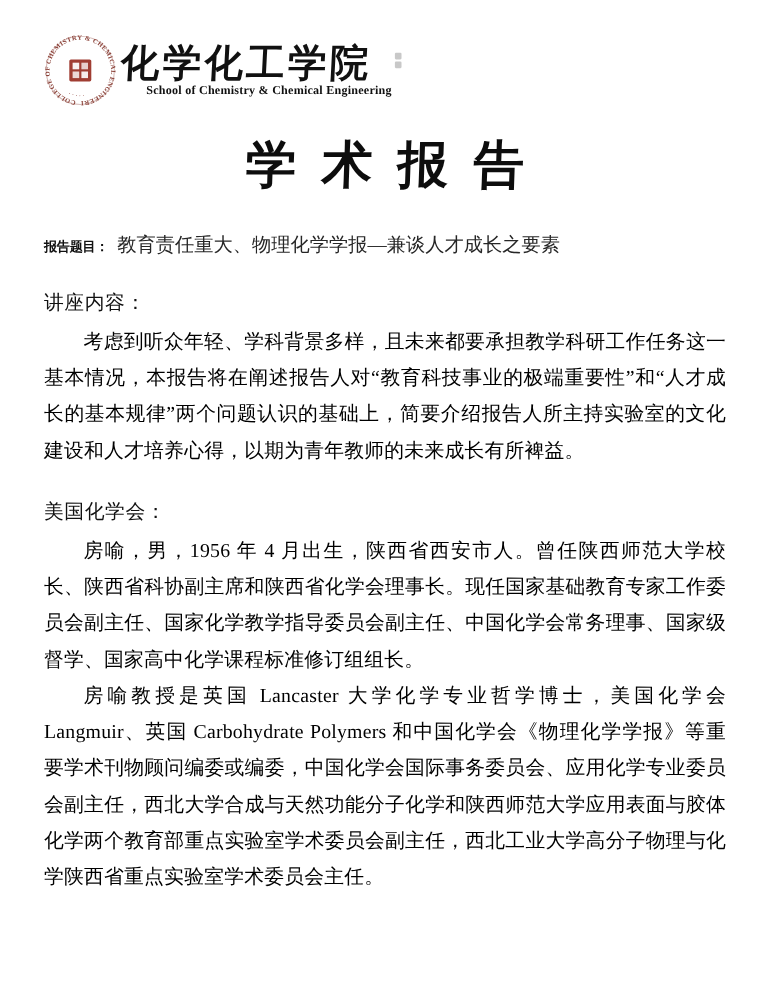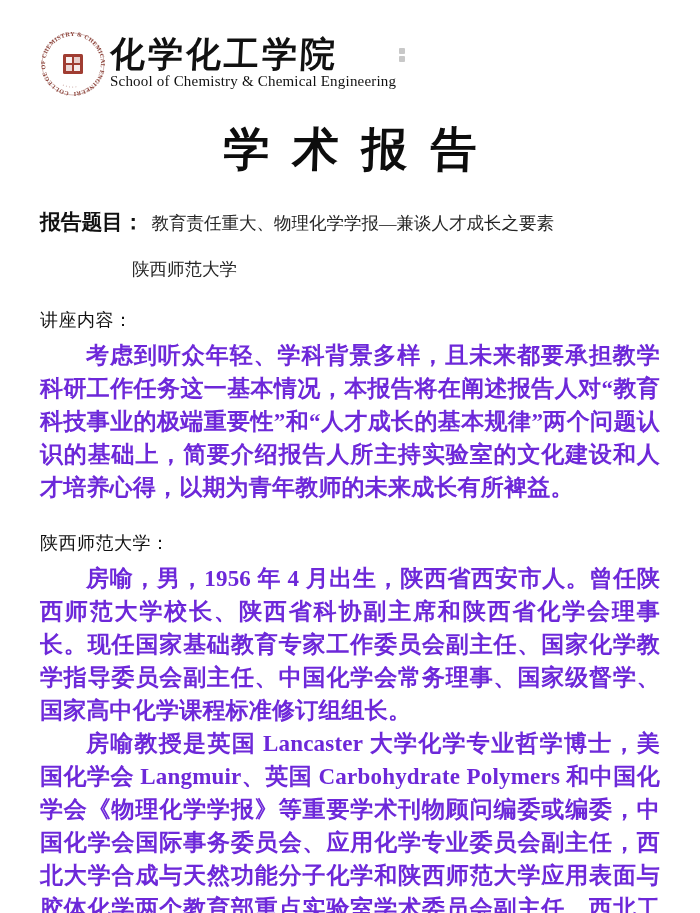--- a/index.html
+++ b/index.html
@@ -16,49 +16,48 @@
   
   .logo-row{display:flex;align-items:center;height:68px;}
   .seal{width:66px;height:66px;flex:0 0 auto;margin-right:4px;}
   .logo-text{display:flex;flex-direction:column;justify-content:center;}
   .org-cn{
     font-size:35px;font-weight:900;letter-spacing:3px;color:#111;
     line-height:34px;
     transform:skewX(-3deg);
   }
   .org-en{
-    font-size:15px;font-weight:normal;color:#111;
-    letter-spacing:.2px;margin-top:1px;
+    font-size:11px;font-weight:bold;color:#111;
+    letter-spacing:.2px;margin-top:1px;margin-left:23px;
   }
   .inscription{display:flex;flex-direction:column;gap:2px;margin:-18px 0 0 3px;}
   .inscription i{display:block;width:6px;height:6px;background:#9a9a9a;opacity:.55;border-radius:1px;}
   
   .doc-title{
     margin:26px 0 0 0;
     text-align:center;
     font-size:46px;font-weight:900;color:#0d0d0d;
     letter-spacing:.5em;text-indent:.5em;
     line-height:52px;
     transform:skewX(-2deg);
   }
   
   .field{margin:34px 0 0 0;font-size:17.5px;line-height:24px;}
-  .field .label{font-weight:bold;font-size:21px;letter-spacing:-.3px;color:#111;}
+  .field .label{font-weight:bold;font-size:12px;letter-spacing:-.3px;color:#111;}
   .field .value{margin-left:8px;}
   .field.sub{margin-top:22px;padding-left:84px;}
   
   h2.sec{
     font-size:18px;font-weight:normal;color:#111;
     margin:26px 0 6px 0;line-height:26px;letter-spacing:.5px;
   }
   p.body{
-    margin:0;font-size:23px;line-height:33px;
-    text-align:justify;text-indent:2em;color:#6d28d9;
+    margin:0;font-size:18px;line-height:33px;
+    text-align:justify;text-indent:2em;color:#000000;
     letter-spacing:.2px;
-    font-weight:bold;
   }
 </style>
 </head>
 <body>
 
 <div class="page">
 
   <header class="logo-row">
     <svg class="seal" viewBox="0 0 66 66" aria-hidden="true">
       <circle cx="33" cy="33" r="31" fill="none" stroke="#8a4037" stroke-opacity="0.35" stroke-width="1"></circle>
@@ -89,24 +88,21 @@
         <i></i>
       </div>
   </header>
 
   <h1 class="doc-title">学术报告</h1>
 
   <div class="field">
     <span class="label">报告题目：</span><span class="value">教育责任重大、物理化学学报—兼谈人才成长之要素</span>
   </div>
 
-  <div class="field sub">
-    <span class="value">陕西师范大学</span>
-  </div>
 
   <h2 class="sec">讲座内容：</h2>
   <p class="body">考虑到听众年轻、学科背景多样，且未来都要承担教学科研工作任务这一基本情况，本报告将在阐述报告人对“教育科技事业的极端重要性”和“人才成长的基本规律”两个问题认识的基础上，简要介绍报告人所主持实验室的文化建设和人才培养心得，以期为青年教师的未来成长有所裨益。</p>
 
-  <h2 class="sec">陕西师范大学：</h2>
+  <h2 class="sec">美国化学会：</h2>
   <p class="body">房喻，男，1956 年 4 月出生，陕西省西安市人。曾任陕西师范大学校长、陕西省科协副主席和陕西省化学会理事长。现任国家基础教育专家工作委员会副主任、国家化学教学指导委员会副主任、中国化学会常务理事、国家级督学、国家高中化学课程标准修订组组长。</p>
   <p class="body">房喻教授是英国 Lancaster 大学化学专业哲学博士，美国化学会 Langmuir、英国 Carbohydrate Polymers 和中国化学会《物理化学学报》等重要学术刊物顾问编委或编委，中国化学会国际事务委员会、应用化学专业委员会副主任，西北大学合成与天然功能分子化学和陕西师范大学应用表面与胶体化学两个教育部重点实验室学术委员会副主任，西北工业大学高分子物理与化学陕西省重点实验室学术委员会主任。</p>
 
 </div>
 
 </body></html>

